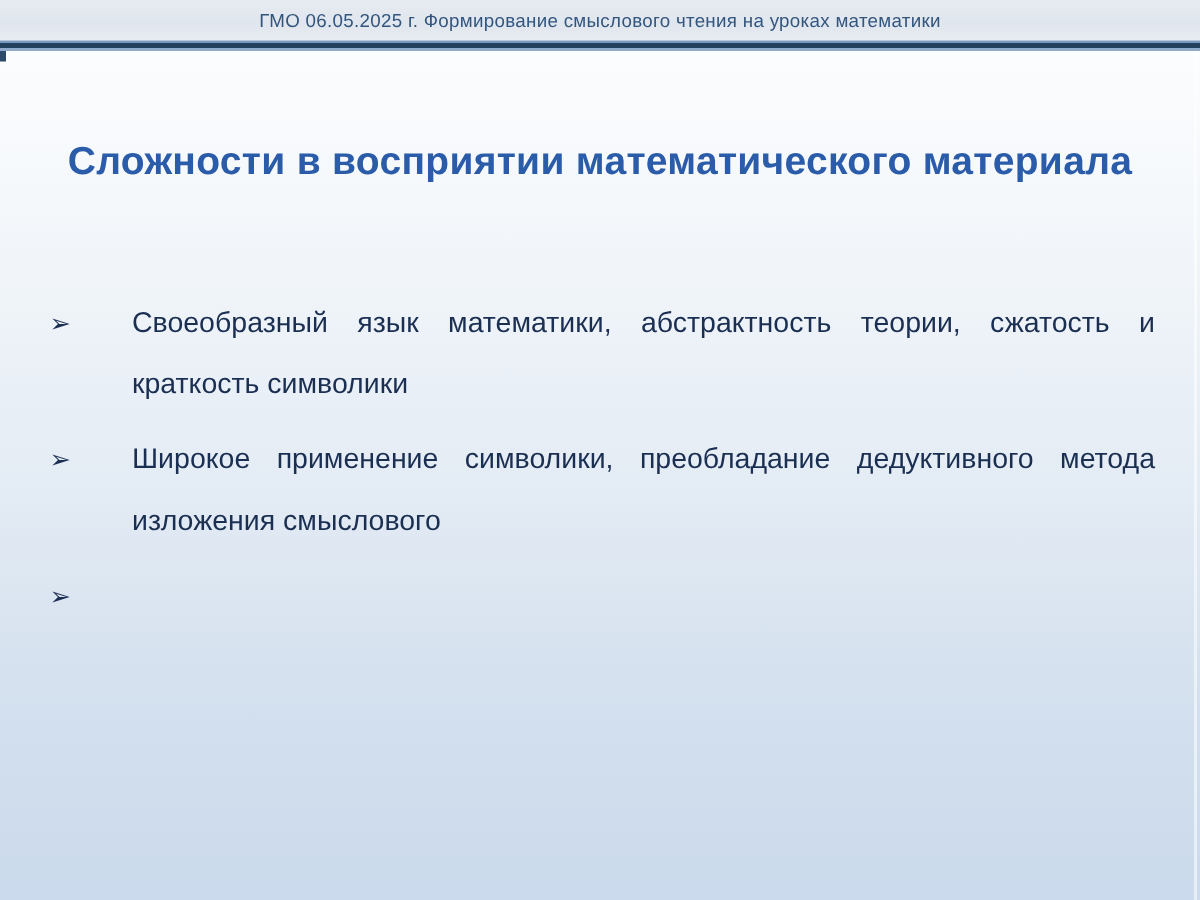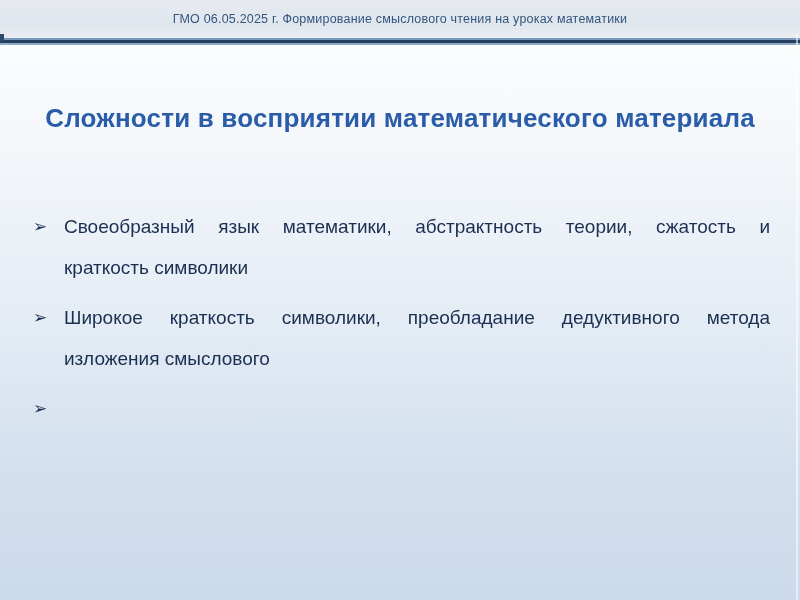--- a/index.html
+++ b/index.html
@@ -7,21 +7,21 @@
     width: 800px; height: 600px;
     font-family: "Liberation Sans", "DejaVu Sans", sans-serif;
     overflow: hidden;
   }
   .slide {
     position: relative;
     width: 800px; height: 600px;
     background: linear-gradient(180deg, #fdfeff 0%, #f5f8fb 22%, #e3ebf4 55%, #d2dfee 80%, #cbdaec 100%);
   }
   .header {
-    height: 38px;
+    height: 27px;
     background: linear-gradient(180deg, #e7ebf1 0%, #e0e6ee 60%, #e9edf2 100%);
     display: flex; align-items: center; justify-content: center;
   }
   .header-text {
     font-size: 12.5px;
     color: #33567e;
     letter-spacing: 0.2px;
   }
   .divider {
     height: 7px;
@@ -66,20 +66,21 @@
     color: #1b2f52;
   }
   .bullet-lines {
     flex: 1 1 auto;
     min-width: 0;
   }
   .bullet-line {
     font-size: 19px;
     line-height: 41px;
     color: #1b2f52;
+    margin-left: 24px;
   }
   .bullet-line.fill {
     text-align: justify;
     text-align-last: justify;
   }
 </style>
 </head>
 <body>
 
 <div class="slide">
@@ -100,21 +101,21 @@
       <span class="bullet-marker">➢</span>
       <div class="bullet-lines">
         <div class="bullet-line fill">Своеобразный язык математики, абстрактность теории, сжатость и</div>
         <div class="bullet-line">краткость символики</div>
       </div>
     </div>
 
     <div class="bullet">
       <span class="bullet-marker">➢</span>
       <div class="bullet-lines">
-        <div class="bullet-line fill">Широкое краткость символики, преобладание дедуктивного метода</div>
+        <div class="bullet-line fill">Широкое применение символики, преобладание дедуктивного метода</div>
         <div class="bullet-line">изложения смыслового</div>
       </div>
     </div>
 
     <div class="bullet">
       <span class="bullet-marker">➢</span>
     </div>
 
   </div>
 

